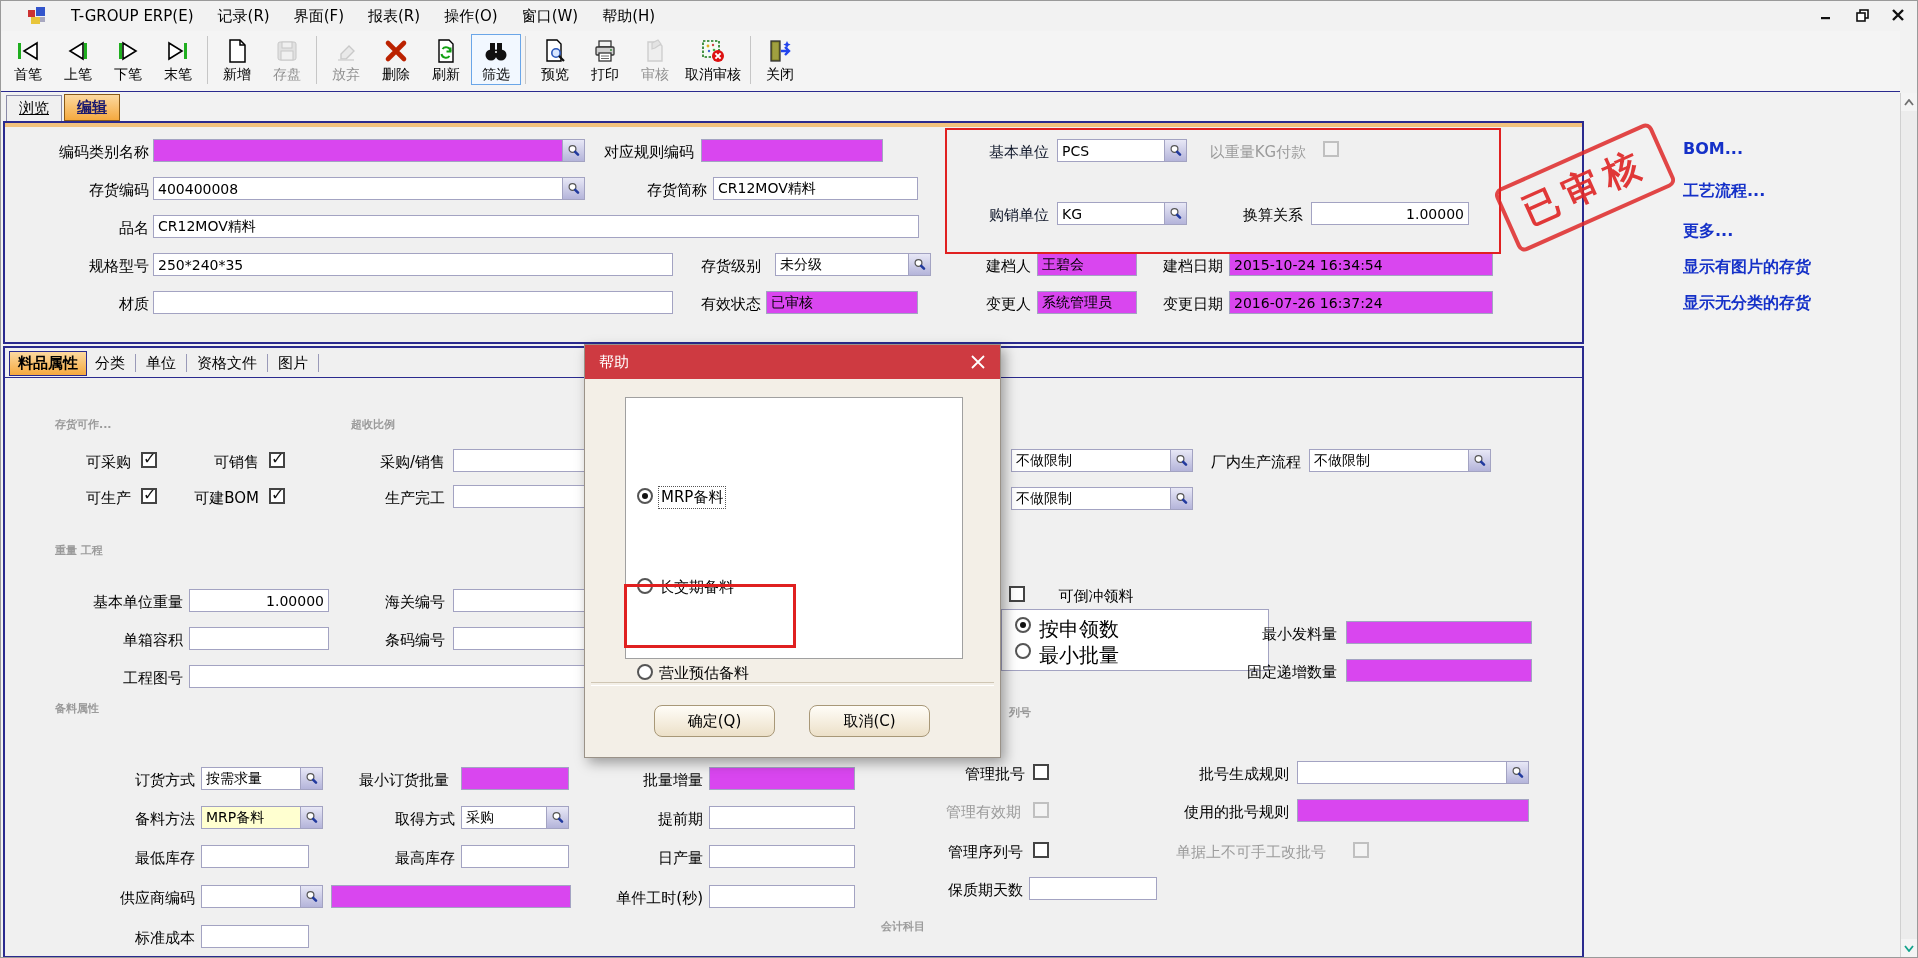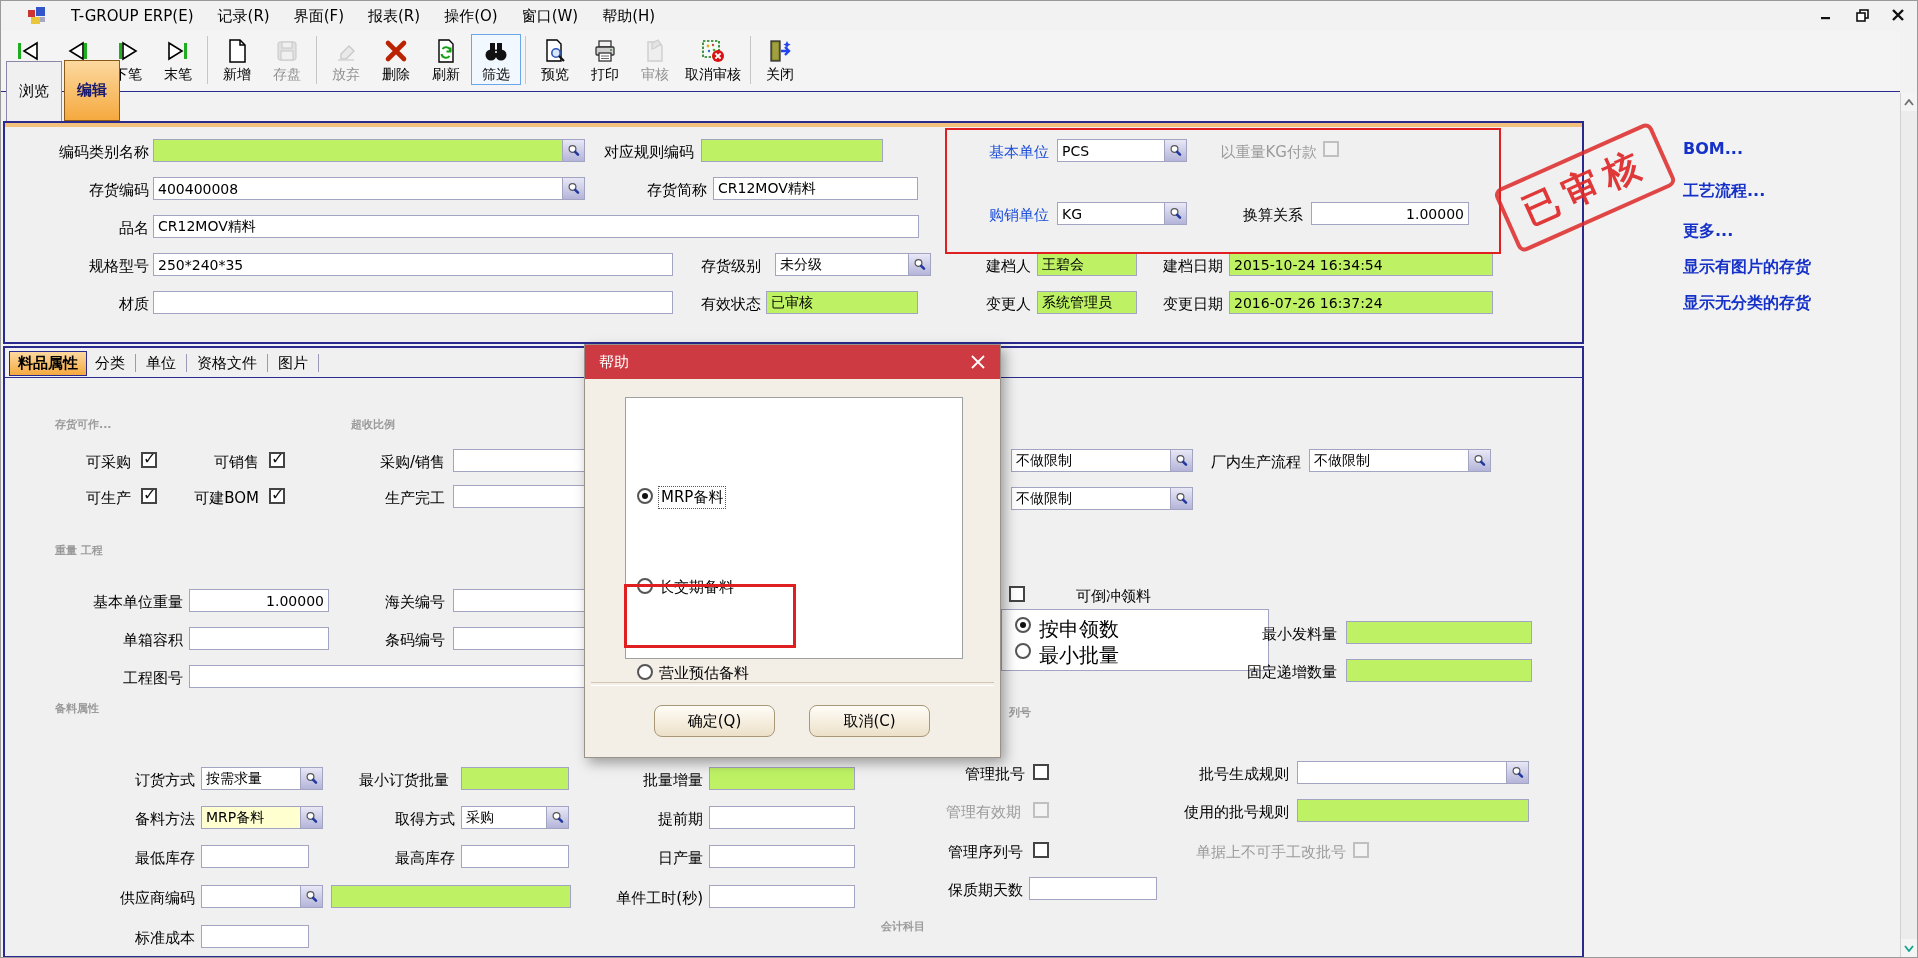--- a/index.html
+++ b/index.html
@@ -16,42 +16,42 @@
   .toolbar{position:absolute;left:0;top:30px;right:17px;height:61px;background:#f4f4f4;border-bottom:1px solid #2a2a8e;display:flex;align-items:flex-start;padding:3px 0 0 2px;box-sizing:border-box;}
   .tbtn{display:flex;flex-direction:column;align-items:center;padding:1px 4px;min-width:40px;cursor:pointer;border:1px solid transparent;}
   .tbtn .ticon{height:30px;display:flex;align-items:center;justify-content:center;}
   .tbtn .tlabel{font-size:14px;line-height:17px;white-space:nowrap;color:#000;}
   .tbtn.dis{opacity:.42;filter:grayscale(1);cursor:default;}
   .tbtn.sel{border:1px solid #6aa6e8;background:#f2f8ff;}
   .tsep{width:1px;height:48px;background:#c6c6c6;margin:2px 4px 0 4px;}
 
   
   .tabrow{position:absolute;left:0;top:92px;right:17px;height:28px;display:flex;align-items:flex-end;padding-left:5px;}
-  .vtab{font-size:15px;padding:20px 12px;border:1px solid #8a8aa8;border-bottom:none;background:#f0f0f0;margin-right:2px;cursor:pointer;}
+  .vtab{font-size:15px;padding:3px 12px;border:1px solid #8a8aa8;border-bottom:none;background:#f0f0f0;margin-right:2px;cursor:pointer;text-decoration:underline;}
   .vtab.sel{background:linear-gradient(180deg,#fcd9a0,#f5a93f);border:1px solid #8a5a16;color:#1a1a6e;font-weight:bold;}
 
   
   .panel{position:absolute;left:2px;width:1581px;border:2px solid #2a2a8e;background:#f0f0f0;box-sizing:border-box;}
   .panel.upper{top:120px;height:223px;}
   .panel.upper .accent{position:absolute;left:0;right:0;top:0;height:4px;background:#f2c27d;}
   .panel.lower{top:345px;height:612px;}
   .dtabs{position:absolute;left:4px;top:2px;height:26px;display:flex;align-items:center;}
   .dtab{font-size:15px;padding:2px 8px;cursor:pointer;color:#000;white-space:nowrap;}
   .dtab.sel{background:linear-gradient(180deg,#fcd9a0,#f5a93f);border:1px solid #2a2a8e;font-weight:bold;}
   .dsep{width:1px;height:18px;background:#9a9ab8;margin:0 2px;}
   .dtabline{position:absolute;left:0;right:0;top:29px;height:1px;background:#2a2a8e;}
 
   
   .lbl{position:absolute;font-size:15px;line-height:19px;text-align:right;white-space:nowrap;color:#000;}
-  .lbl.la{text-align:right;}
-  .lbl.red{color:#1d4ed8;}
+  .lbl.la{text-align:center;}
+  .lbl.red{color:#0f172a;}
   .lbl.gray{color:#9b9b9b;}
   .glbl{position:absolute;font-size:11px;font-weight:bold;color:#9b9b9b;white-space:nowrap;}
   .fld{position:absolute;height:23px;background:#fff;border:1px solid #a3a3c2;box-sizing:border-box;font-size:14px;display:flex;align-items:center;padding:0 4px;overflow:hidden;white-space:nowrap;}
-  .fld.dis{background:#bef264;}
+  .fld.dis{background:#d946ef;}
   .fld.ylw{background:#ffffd0;}
   .fld.rt{justify-content:flex-end;}
   .fld.lk{padding-right:25px;}
   .lk-btn{position:absolute;right:0;top:0;bottom:0;width:21px;background:linear-gradient(180deg,#e8e8f6,#b4b4da);border-left:1px solid #a3a3c2;display:flex;align-items:center;justify-content:center;cursor:pointer;}
   .cb{position:absolute;width:16px;height:16px;border:2px solid #444;background:#fff;box-sizing:border-box;cursor:pointer;}
   .cb.chk::after{content:"\2713";position:absolute;left:0;top:-5px;font-size:16px;font-weight:bold;color:#111;}
   .cb.disd{border-color:#c0c0c0;background:#f3f3f3;cursor:default;}
   .rad{position:absolute;width:16px;height:16px;border:2px solid #555;border-radius:50%;background:#fff;box-sizing:border-box;cursor:pointer;}
   .rad.sel::after{content:"";position:absolute;left:3px;top:3px;width:6px;height:6px;border-radius:50%;background:#111;}
 

